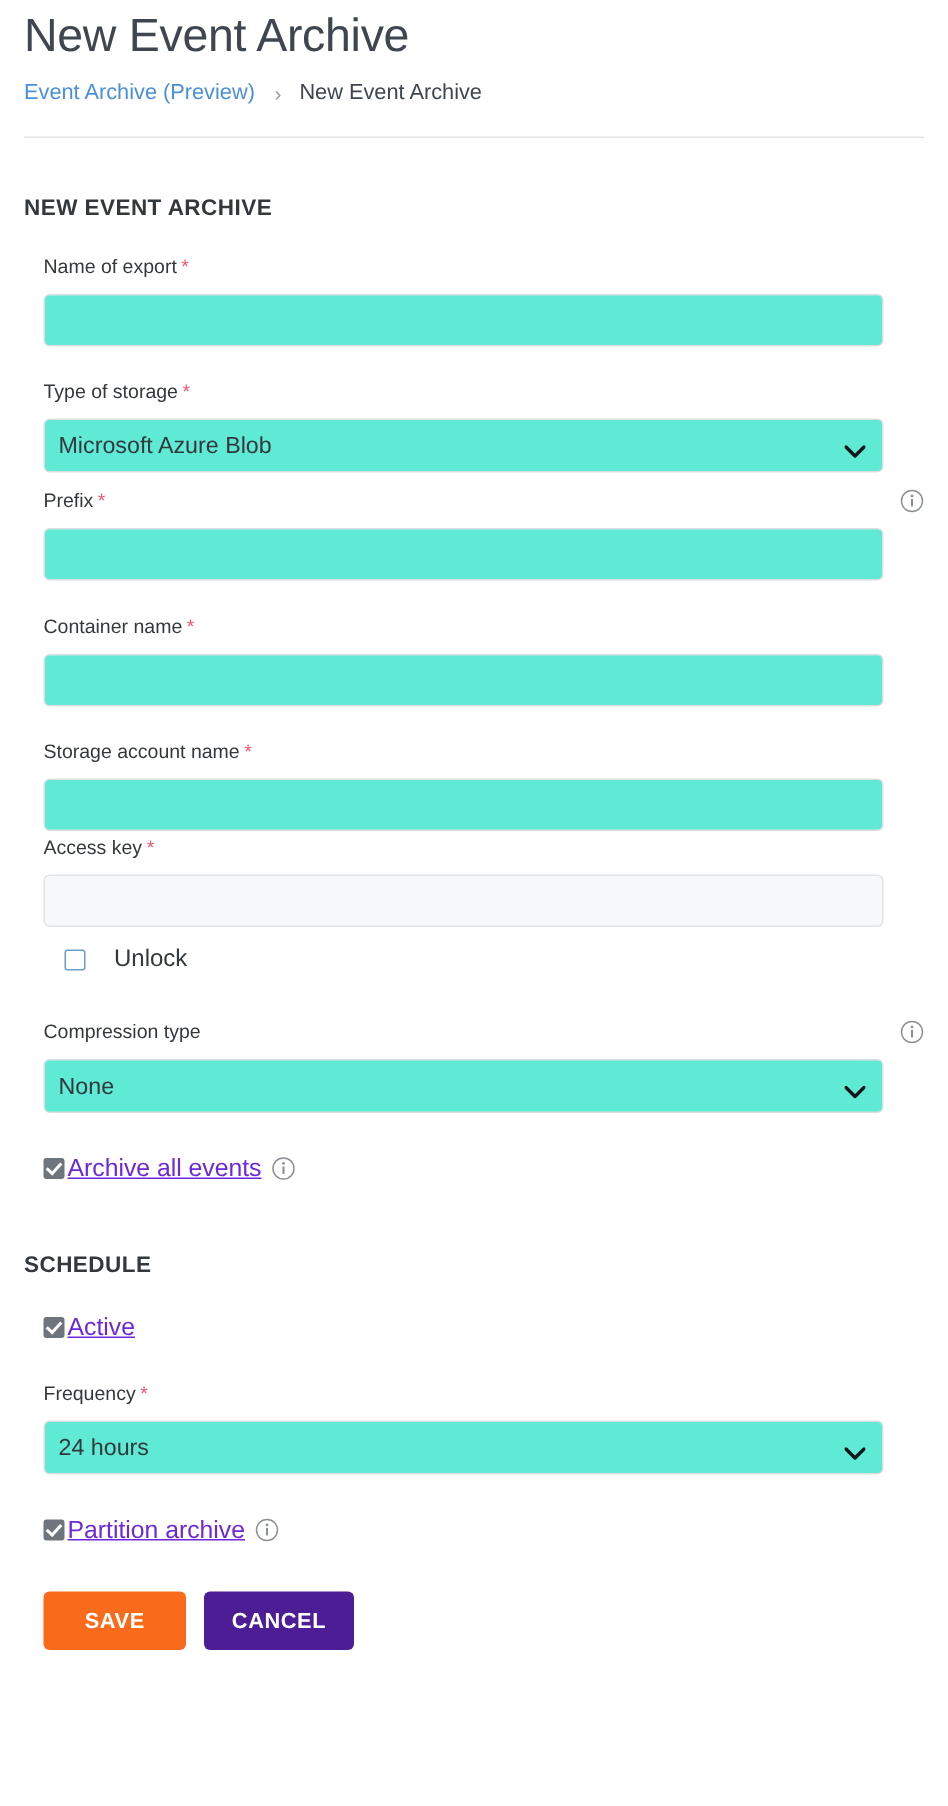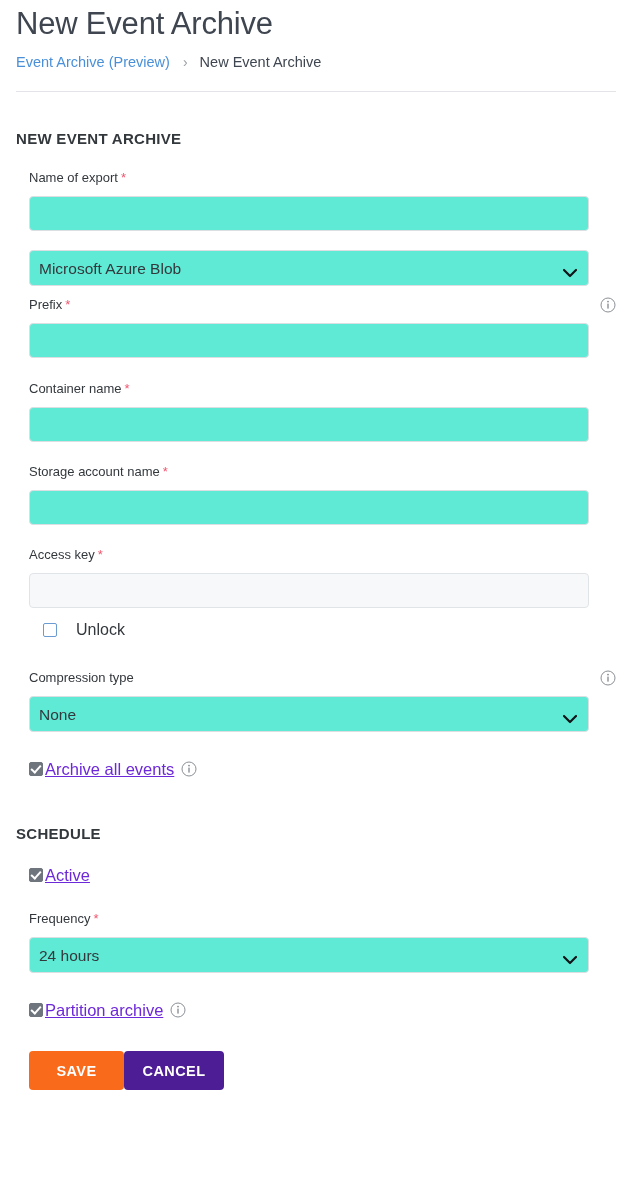--- a/index.html
+++ b/index.html
@@ -202,20 +202,21 @@
     color: #33383d;
     margin-left: 19px;
   }
   .cb-info {
     margin-left: 7px;
   }
 
   
   .actions {
     display: flex;
+    gap: 12px;
     padding-left: 13px;
     margin-top: 30px;
   }
   .btn {
     border: 0;
     border-radius: 4px;
     font-family: "Liberation Sans", sans-serif;
     font-size: 14.5px;
     font-weight: bold;
     letter-spacing: 0.4px;
@@ -253,20 +254,23 @@
   <h2 class="section-heading">NEW EVENT ARCHIVE</h2>
 
   <div class="field" style="margin-top:18px;">
     <div class="field-row">
       <span class="field-label"><span>Name of export</span><span class="req">*</span></span>
     </div>
     <input class="control" type="text" value="" style="">
   </div>
 
   <div class="field" style="margin-top:19px;">
+    <div class="field-row">
+      <span class="field-label"><span>Type of storage</span><span class="req">*</span></span>
+    </div>
     <div class="select-wrap">
       <select class="control">
         <option>Microsoft Azure Blob</option>
       </select>
       <span class="chevron">
         <svg viewBox="0 0 14 9" fill="none" xmlns="http://www.w3.org/2000/svg">
             <path d="M1 1.5L7 7.5L13 1.5" stroke="currentColor" stroke-width="2.2" stroke-linecap="round" stroke-linejoin="round"></path>
           </svg>
       </span>
     </div>
@@ -293,21 +297,21 @@
     <input class="control" type="text" value="" style="">
   </div>
 
   <div class="field" style="margin-top:19px;">
     <div class="field-row">
       <span class="field-label"><span>Storage account name</span><span class="req">*</span></span>
     </div>
     <input class="control" type="text" value="" style="">
   </div>
 
-  <div class="field" style="margin-top:19px;">
+  <div class="field" style="">
     <div class="field-row">
       <span class="field-label"><span>Access key</span><span class="req">*</span></span>
     </div>
     <input class="control is-disabled" type="text" disabled="" value="" style="">
   </div>
 
   <div class="unlock-row">
     <span class="cb unchecked"></span>
     <span class="cb-label">Unlock</span>
   </div>

